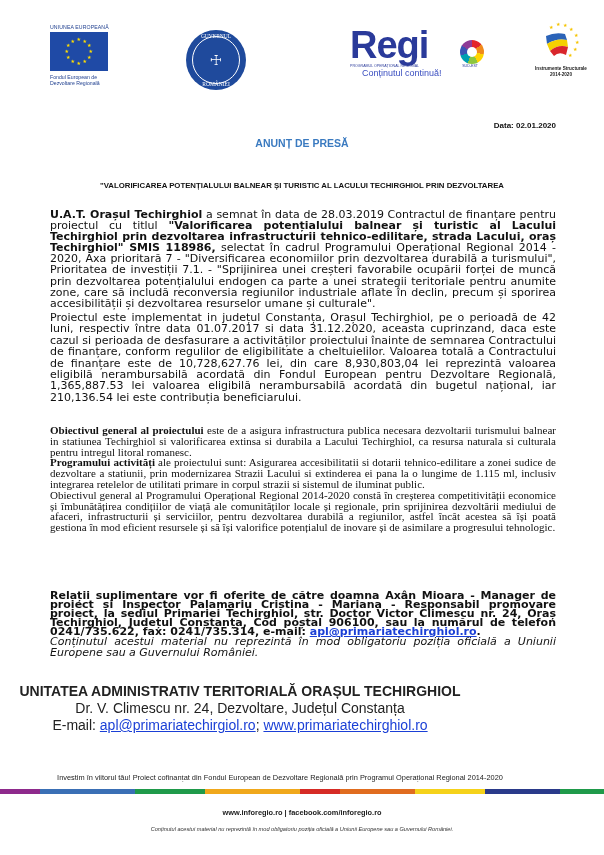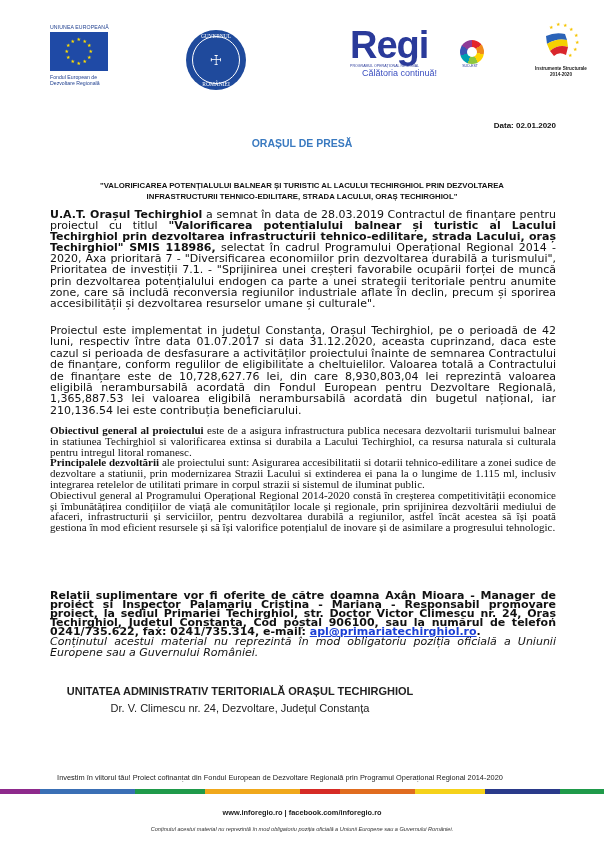--- a/index.html
+++ b/index.html
@@ -26,26 +26,26 @@
 
   .date { position:absolute; top:121px; right:48px; font-family:"Liberation Sans", sans-serif; font-size:8px; font-weight:bold; }
   .press-title { position:absolute; top:137px; left:0; width:604px; text-align:center; font-family:"Liberation Sans", sans-serif; font-weight:bold; font-size:10.5px; color:#3a7ac0; }
   .proj-title { position:absolute; top:180px; left:40px; width:524px; text-align:center; font-family:"Liberation Sans", sans-serif; font-weight:bold; font-size:7.8px; line-height:11px; }
 
   .body-text { position:absolute; left:50px; width:506px; font-family:"DejaVu Sans", sans-serif; font-size:11px; line-height:11.1px; text-align:justify; color:#111; }
   .b { font-weight:bold; }
   a.link { color:#1a3fd6; text-decoration:underline; }
 
   .p1 { top:209px; }
-  .p2 { top:325px; line-height:11.4px; }
+  .p2 { top:312px; line-height:11.4px; }
   .p3 { top:425px; line-height:10.8px;font-family:Liberation Serif, serif; }
   .p4 { top:591px; line-height:9px;font-weight:bold; }
   .p5 { top:636px; font-style:italic; line-height:11.4px; }
 
-  .org { position:absolute; top:683px; left:0; width:480px; text-align:center; font-family:"Liberation Sans", sans-serif; font-size:11px; line-height:17px; color:#222; }
+  .org { position:absolute; top:683px; left:0; width:480px; text-align:center; font-family:"Liberation Sans", sans-serif; font-size:14px; line-height:17px; color:#222; }
   .org .head { font-weight:bold; }
 
   .invest { position:absolute; top:773px; left:0; width:560px; text-align:center; font-family:"Liberation Sans", sans-serif; font-size:7.4px; color:#222; }
   .stripe { position:absolute; top:789px; left:0; width:604px; height:5px; display:flex; }
   .stripe div { height:100%; }
   .footer-links { position:absolute; top:808px; left:0; width:604px; text-align:center; font-family:"Liberation Sans", sans-serif; font-weight:bold; font-size:7.4px; color:#222; }
   .footer-disc { position:absolute; top:826px; left:0; width:604px; text-align:center; font-family:"Liberation Sans", sans-serif; font-style:italic; font-size:5.6px; color:#333; }
 </style>
 </head>
 <body>
@@ -79,21 +79,21 @@
     <div class="gov-ring-b">ROMÂNIEI</div>
   </div>
 
   <div class="regio">
     <div class="regio-word">Regi</div>
     <div class="regio-ring"></div>
     <div class="regio-small">
       <span>PROGRAMUL OPERAȚIONAL REGIONAL</span>
       <span>SUD-EST</span>
     </div>
-    <div class="regio-tag">Călătoria continuă!</div>
+    <div class="regio-tag">Conținutul continuă!</div>
   </div>
 
   <div class="is">
     <div class="is-mark">
       <svg width="40" height="40" viewBox="0 0 40 40">
         <g fill="#f5c400" font-size="5">
           <text x="8" y="7">★</text>
             <text x="15" y="4">★</text>
             <text x="22" y="5">★</text>
             <text x="28" y="9">★</text>
@@ -108,47 +108,49 @@
       </svg>
     </div>
     <div class="is-text">
       <div>Instrumente Structurale</div>
       <div>2014-2020</div>
     </div>
   </div>
 </div>
 
 <div class="date">Data: 02.01.2020</div>
-<div class="press-title">ORAȘUL DE PRESĂ</div>
+<div class="press-title">ANUNȚ DE PRESĂ</div>
 <div class="proj-title">
   <div>"VALORIFICAREA POTENȚIALULUI BALNEAR ȘI TURISTIC AL LACULUI TECHIRGHIOL PRIN DEZVOLTAREA</div>
-  <div>INFRASTRUCTURII TEHNICO-EDILITARE, STRADA LACULUI, ORAȘ TECHIRGHIOL"</div>
 </div>
 
 <div class="body-text p1">
   <span class="b">U.A.T. Orașul  Techirghiol</span><span> a semnat în data de 28.03.2019 Contractul de finanțare pentru proiectul cu  titlul </span><span class="b">"Valorificarea potențialului balnear și turistic al Lacului Techirghiol prin dezvoltarea infrastructurii tehnico-edilitare, strada Lacului, oraș Techirghiol" SMIS 118986,</span><span>  selectat în cadrul Programului Operațional Regional 2014 - 2020, Axa prioritară 7 - "Diversificarea economiilor prin dezvoltarea durabilă a turismului", Prioritatea de investiții 7.1. - "Sprijinirea unei creșteri favorabile ocupării forței de muncă prin dezvoltarea potențialului endogen ca parte a unei strategii teritoriale pentru anumite zone, care să includă reconversia regiunilor industriale aflate în declin, precum și sporirea accesibilității și dezvoltarea resurselor umane și culturale".</span>
 </div>
 
 <div class="body-text p2">Proiectul este implementat in județul Constanța, Orașul Techirghiol, pe o perioadă de 42 luni, respectiv între data 01.07.2017 si data 31.12.2020, aceasta cuprinzand, daca este cazul si perioada de desfasurare a activităților proiectului înainte de semnarea Contractului de finanțare, conform regulilor de eligibilitate a cheltuielilor. Valoarea totală a Contractului de finanțare este de 10,728,627.76 lei, din care 8,930,803,04 lei reprezintă valoarea eligibilă nerambursabilă acordată din Fondul European pentru Dezvoltare Regională, 1,365,887.53 lei valoarea eligibilă nerambursabilă acordată din bugetul național, iar 210,136.54 lei este contribuția beneficiarului.</div>
 
 <div class="body-text p3">
   <span class="b">Obiectivul general al proiectului</span><span> este de a asigura infrastructura publica necesara dezvoltarii turismului balnear in statiunea Techirghiol si valorificarea extinsa si durabila a Lacului Techirghiol, ca resursa naturala si culturala pentru intregul litoral romanesc.</span><br>
-  <span class="b">Principalele dezvoltării</span><span> ale proiectului sunt:  Asigurarea accesibilitatii si dotarii tehnico-edilitare a zonei sudice de dezvoltare a statiunii, prin modernizarea Strazii Lacului si extinderea ei pana la o lungime de 1.115 ml, inclusiv integrarea retelelor de utilitati primare in corpul strazii si sistemul de iluminat public.</span><br>
+  <span class="b">Programului activități</span><span> ale proiectului sunt:  Asigurarea accesibilitatii si dotarii tehnico-edilitare a zonei sudice de dezvoltare a statiunii, prin modernizarea Strazii Lacului si extinderea ei pana la o lungime de 1.115 ml, inclusiv integrarea retelelor de utilitati primare in corpul strazii si sistemul de iluminat public.</span><br>
   <span>Obiectivul general al Programului Operațional Regional 2014-2020 constă în creșterea competitivității economice și îmbunătățirea condițiilor de viață ale comunităților locale și regionale, prin sprijinirea dezvoltării mediului de afaceri, infrastructurii și serviciilor, pentru dezvoltarea durabilă a regiunilor, astfel încât acestea să își poată gestiona în mod eficient resursele și să își valorifice potențialul de inovare și de asimilare a progresului tehnologic.</span>
 </div>
 
 <div class="body-text p4">
   <span>Relații suplimentare vor fi oferite de către doamna Axân Mioara - Manager de proiect și  Inspector Palamariu Cristina - Mariana - Responsabil promovare proiect, la sediul Primariei Techirghiol, str. Doctor Victor Climescu nr. 24, Oraș Techirghiol, Județul Constanța, Cod poștal 906100, sau la numărul de telefon 0241/735.622, fax: 0241/735.314, e-mail: </span><a class="link">apl@primariatechirghiol.ro</a><span>.</span>
 </div>
 
 <div class="body-text p5">Conținutul acestui material nu reprezintă în mod obligatoriu poziția oficială a Uniunii Europene sau a Guvernului României.</div>
 
 <div class="org">
   <div class="head">UNITATEA ADMINISTRATIV TERITORIALĂ ORAȘUL TECHIRGHIOL</div>
   <div>Dr. V. Climescu nr. 24, Dezvoltare, Județul Constanța</div>
+  <div>
+    <span>E-mail: </span><a class="link">apl@primariatechirgiol.ro</a><span>; </span><a class="link">www.primariatechirghiol.ro</a>
+  </div>
 </div>
 
 <div class="invest">Investim în viitorul tău! Proiect cofinanțat din Fondul European de Dezvoltare Regională prin Programul Operațional Regional 2014-2020</div>
 <div class="stripe" id="stripe">
     <div style="background: rgb(142, 42, 140); width: 40px;"></div>
     <div style="background: rgb(58, 111, 181); width: 95px;"></div>
     <div style="background: rgb(31, 154, 74); width: 70px;"></div>
     <div style="background: rgb(240, 168, 28); width: 95px;"></div>
     <div style="background: rgb(214, 43, 37); width: 40px;"></div>
     <div style="background: rgb(224, 108, 31); width: 75px;"></div>

